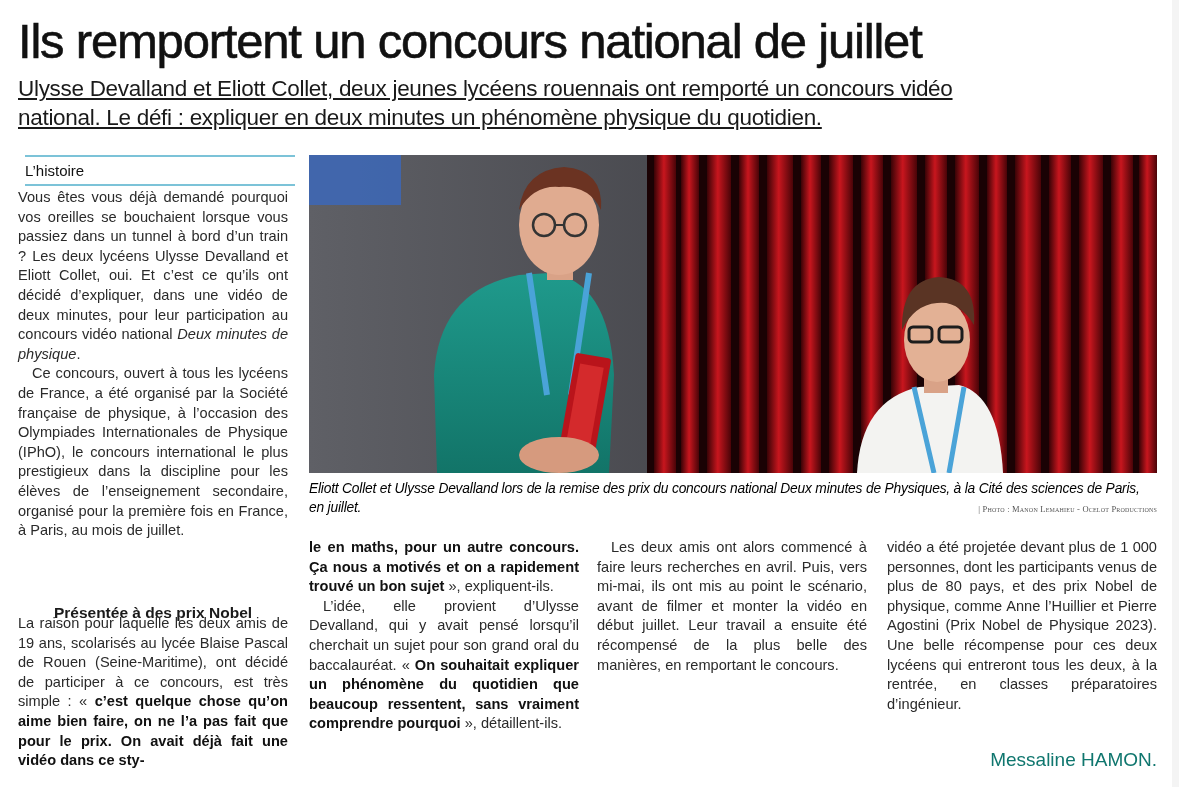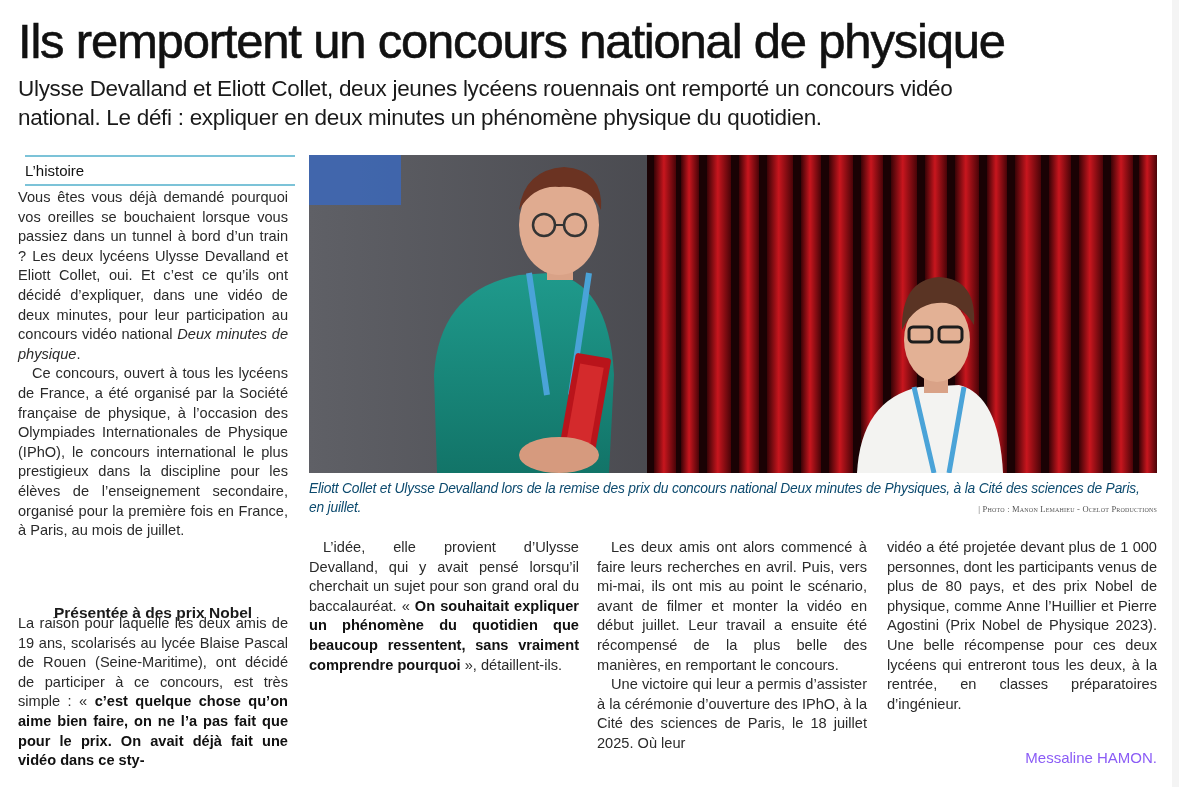--- a/index.html
+++ b/index.html
@@ -6,21 +6,21 @@
   body { width: 1179px; height: 787px; position: relative; overflow: hidden; color: #1a1a1a; }
   .headline {
     position: absolute; left: 18px; top: 10px; margin: 0;
     font-family: "Liberation Sans", sans-serif; font-weight: 400;
     font-size: 49px; letter-spacing: -1.2px; color: #111; line-height: 62px;
     -webkit-text-stroke: 0.6px #111;
   }
   .standfirst {
     position: absolute; left: 18px; top: 74px; width: 1010px; margin: 0;
     font-family: "Liberation Sans", sans-serif; font-size: 22.5px; line-height: 29px;
-    color: #1a1a1a; letter-spacing: -0.3px;
+    color: #1a1a1a; letter-spacing: -0.3px; text-decoration: underline;
   }
   .col { position: absolute; font-family: "Liberation Sans", sans-serif; font-size: 14.6px;
     line-height: 19.6px; color: #2a2a2a; text-align: justify; }
   .col p { margin: 0; }
   .col p.indent { text-indent: 14px; }
   .col b { color: #111; }
   .col1 { left: 18px; top: 188px; width: 270px; }
   .col2 { left: 309px; top: 538px; width: 270px; }
   .col3 { left: 597px; top: 538px; width: 270px; }
   .col4 { left: 887px; top: 538px; width: 270px; }
@@ -34,37 +34,37 @@
     font-family: "Liberation Sans", sans-serif; font-weight: bold; font-size: 15.5px; color: #1a1a1a;
   }
   .col1b { left: 18px; top: 614px; width: 270px; }
   .photo {
     position: absolute; left: 309px; top: 155px; width: 848px; height: 318px; overflow: hidden;
     background: #3a3b3f;
   }
   .caption {
     position: absolute; left: 309px; top: 479px; width: 848px; margin: 0;
     font-family: "Liberation Sans", sans-serif; font-style: italic; font-size: 13.8px; line-height: 19px;
-    color: #0c4a6e; letter-spacing: -0.2px;
+    color: #000000; letter-spacing: -0.2px;
   }
   .credit {
     position: absolute; right: 22px; top: 504px;
     font-family: Liberation Serif, serif; font-size: 8.5px; color: #555; font-variant: small-caps;
     letter-spacing: 0.2px;
   }
   .byline {
     position: absolute; right: 22px; top: 749px;
-    font-family: "Liberation Sans", sans-serif; font-size: 15px; color: #8b5cf6;
+    font-family: "Liberation Sans", sans-serif; font-size: 19px; color: #0f766e;
   }
   .edge-strip { position: absolute; left: 1172px; top: 0; width: 7px; height: 787px; background: #f4f4f4; }
 </style>
 </head>
 <body>
 
-<h1 class="headline">Ils remportent un concours national de physique</h1>
+<h1 class="headline">Ils remportent un concours national de juillet</h1>
 <p class="standfirst">Ulysse Devalland et Eliott Collet, deux jeunes lycéens rouennais ont remporté un concours vidéo national. Le défi : expliquer en deux minutes un phénomène physique du quotidien.</p>
 
 <div class="section-label">L’histoire</div>
 
 <div class="col col1">
     <p><span>Vous êtes vous déjà demandé pourquoi vos oreilles se bouchaient lorsque vous passiez dans un tunnel à bord d’un train ? Les deux lycéens Ulysse Devalland et Eliott Collet, oui. Et c’est ce qu’ils ont décidé d’expliquer, dans une vidéo de deux minutes, pour leur participation au concours vidéo national </span><i>Deux minutes de physique</i><span>.</span></p>
     <p class="indent"><span>Ce concours, ouvert à tous les lycéens de France, a été organisé par la Société française de physique, à l’occasion des Olympiades Internationales de Physique (IPhO), le concours international le plus prestigieux dans la discipline pour les élèves de l’enseignement secondaire, organisé pour la première fois en France, à Paris, au mois de juillet.</span></p>
   </div>
 
 <div class="subhead">Présentée à des prix Nobel</div>
@@ -134,25 +134,25 @@
       <rect x="630" y="172" width="23" height="15" rx="4" fill="none" stroke="#1d1d1d" stroke-width="3"></rect>
       <path d="M605 232 L625 318 M655 232 L640 318" stroke="#4aa3d8" stroke-width="5" fill="none"></path>
     </g>
   </svg>
 </div>
 
 <p class="caption">Eliott Collet et Ulysse Devalland lors de la remise des prix du concours national Deux minutes de Physiques, à la Cité des sciences de Paris, en juillet.</p>
 <div class="credit">| Photo : Manon Lemahieu - Ocelot Productions</div>
 
 <div class="col col2">
+    <p><b>le en maths, pour un autre concours. Ça nous a motivés et on a rapidement trouvé un bon sujet</b><span> », expliquent-ils.</span></p>
     <p class="indent"><span>L’idée, elle provient d’Ulysse Devalland, qui y avait pensé lorsqu’il cherchait un sujet pour son grand oral du baccalauréat. « </span><b>On souhaitait expliquer un phénomène du quotidien que beaucoup ressentent, sans vraiment comprendre pourquoi</b><span> », détaillent-ils.</span></p>
   </div>
 <div class="col col3">
     <p class="indent"><span>Les deux amis ont alors commencé à faire leurs recherches en avril. Puis, vers mi-mai, ils ont mis au point le scénario, avant de filmer et monter la vidéo en début juillet. Leur travail a ensuite été récompensé de la plus belle des manières, en remportant le concours.</span></p>
-    <p class="indent"><span>Une victoire qui leur a permis d’assister à la cérémonie d’ouverture des IPhO, à la Cité des sciences de Paris, le 18 juillet 2025. Où leur</span></p>
   </div>
 <div class="col col4">
     <p><span>vidéo a été projetée devant plus de 1 000 personnes, dont les participants venus de plus de 80 pays, et des prix Nobel de physique, comme Anne l’Huillier et Pierre Agostini (Prix Nobel de Physique 2023). Une belle récompense pour ces deux lycéens qui entreront tous les deux, à la rentrée, en classes préparatoires d’ingénieur.</span></p>
   </div>
 
 <div class="byline">Messaline HAMON.</div>
 
 <div class="edge-strip"></div>
 
 </body></html>

